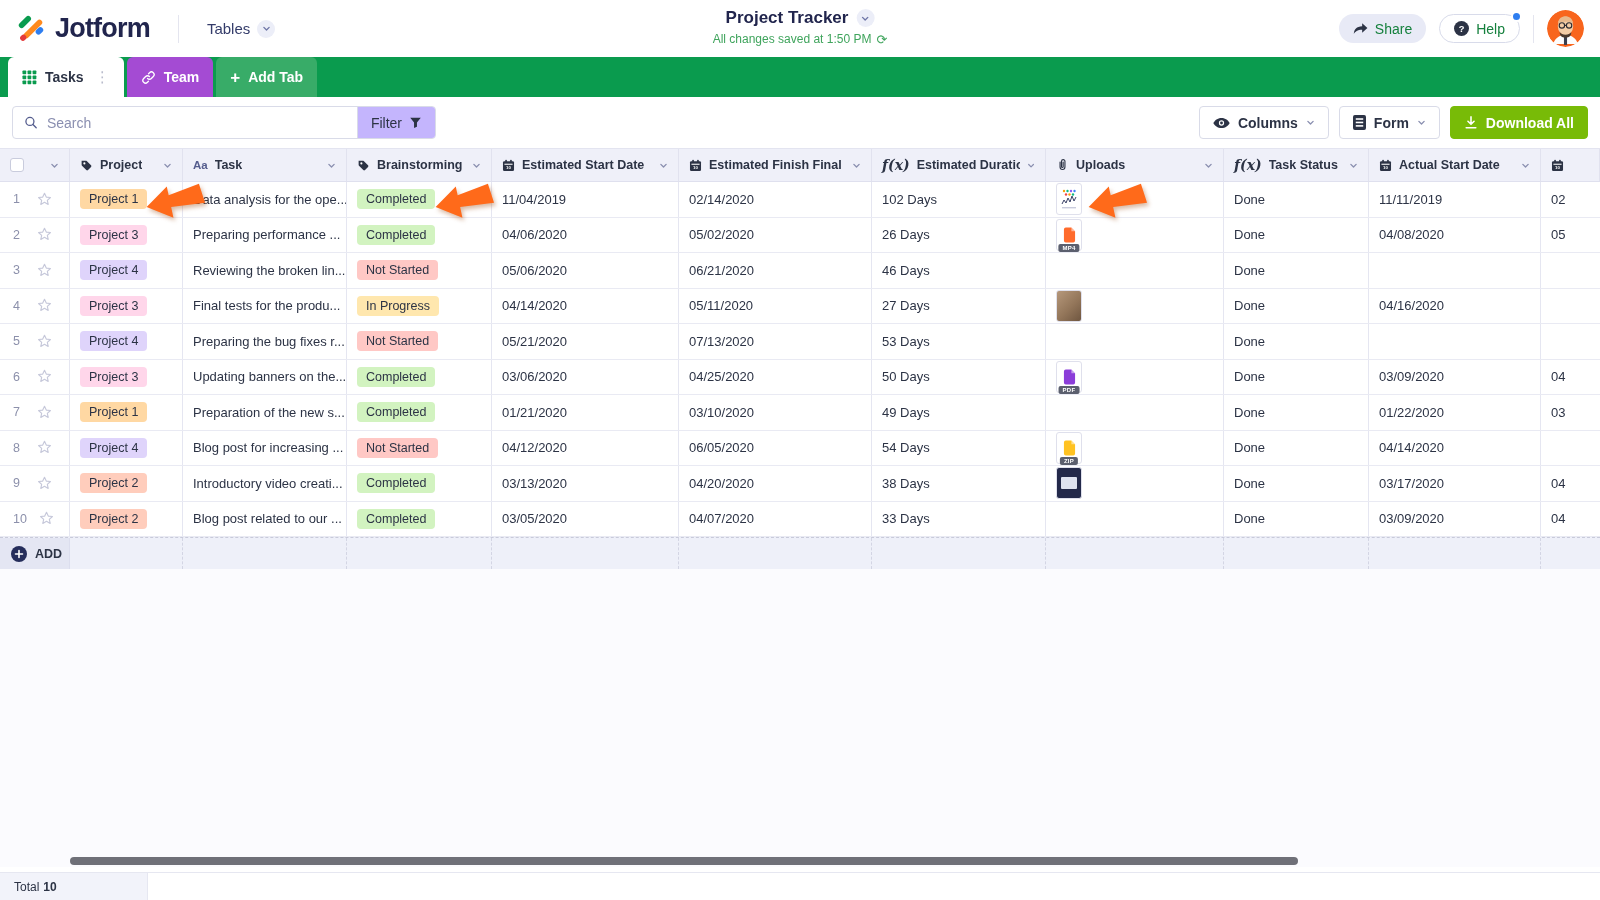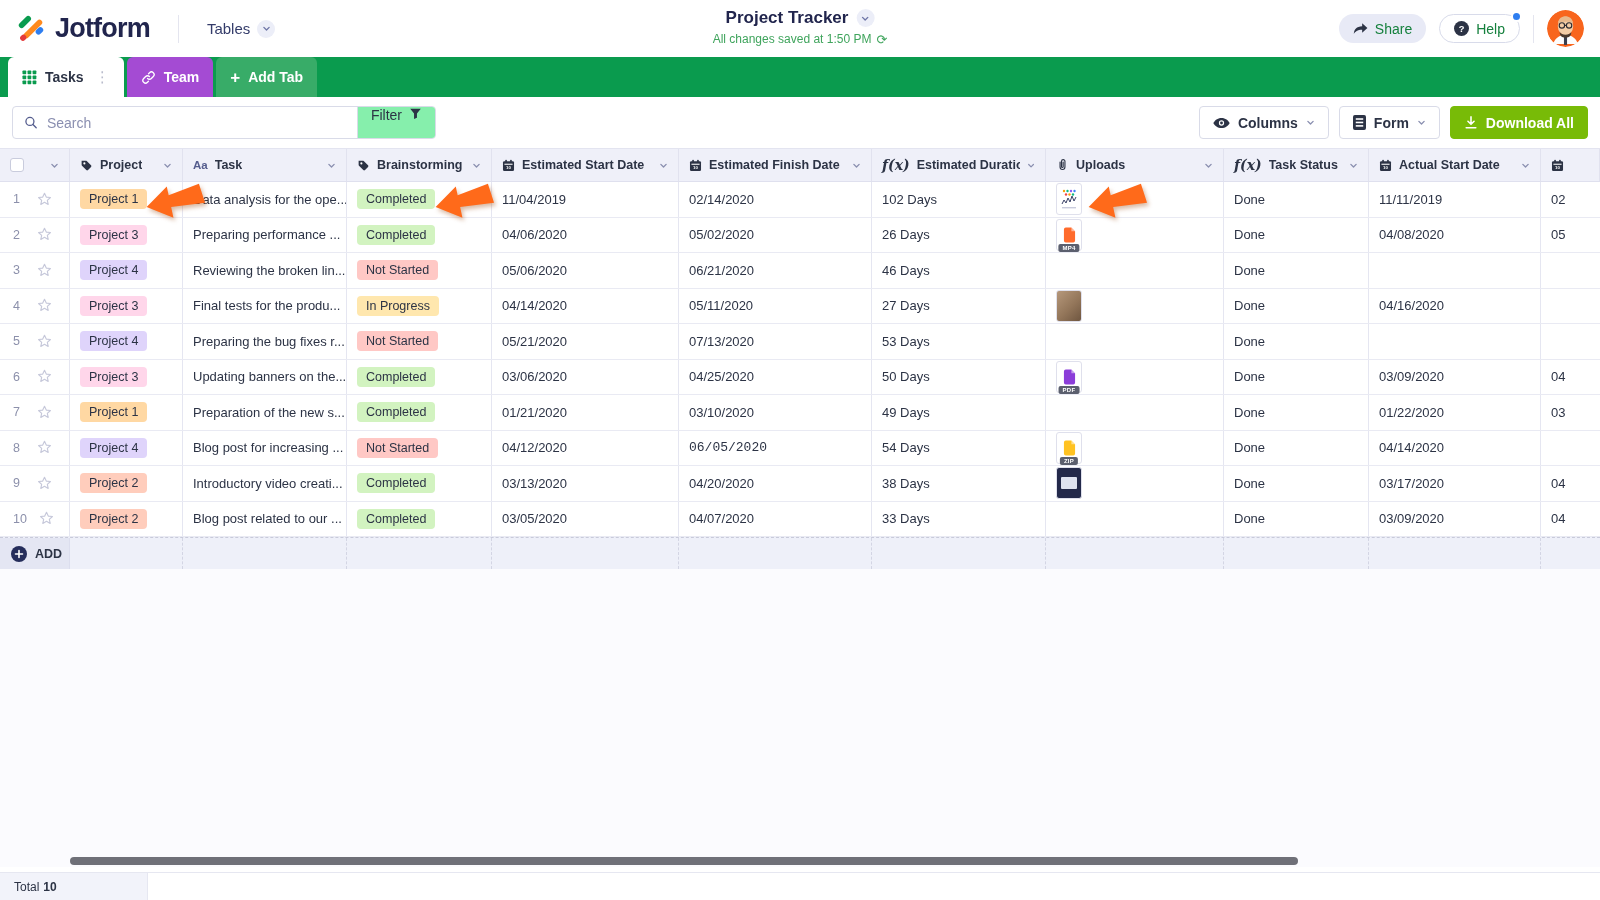--- a/index.html
+++ b/index.html
@@ -33,21 +33,21 @@
   .tab.addtab{background:#38ac68;color:#fff}
   .tab .dots{color:#b9bccc;font-size:15px;margin-left:3px;font-weight:normal}
   .tab .plus{font-size:17px;font-weight:bold;line-height:1}
 
   
   .toolbar{height:51px;display:flex;align-items:center;justify-content:space-between;padding:0 12px;background:#fff}
   .searchgroup{display:flex;height:33px;border:1px solid #d9dbe8;border-radius:4px;overflow:hidden;width:424px;background:#fff}
   .searchbox{flex:1;display:flex;align-items:center;gap:9px;padding:0 11px}
   .searchbox input{border:0;outline:none;font-size:14px;color:#2c3345;width:100%;background:transparent;font-family:inherit}
   .searchbox input::placeholder{color:#8a8fb0}
-  .filterbtn{display:flex;align-items:flex-start;gap:7px;padding:0 13px;border:0;border-left:1px solid #d9dbe8;background:#86efac;font-size:14px;color:#2c3345;cursor:pointer;font-family:inherit}
+  .filterbtn{display:flex;align-items:center;gap:7px;padding:0 13px;border:0;border-left:1px solid #d9dbe8;background:#c4b5fd;font-size:14px;color:#2c3345;cursor:pointer;font-family:inherit}
   .tb-actions{display:flex;gap:10px;align-items:center}
   .btn{height:33px;border:1px solid #d9dbe8;border-radius:4px;background:#fff;display:flex;align-items:center;gap:8px;padding:0 13px;font-size:14px;font-weight:bold;color:#2c3345;cursor:pointer;font-family:inherit}
   .btn.download{background:#78bb07;border-color:#78bb07;color:#fff}
 
   
   .thead{display:flex;height:34px;background:#eff0f9;border-top:1px solid #e3e4f0;border-bottom:1px solid #dfe0ee}
   .th{display:flex;align-items:center;gap:7px;padding:0 10px;font-size:12.5px;font-weight:bold;border-right:1px solid #e1e2ef;color:#2c3345;cursor:pointer}
   .th .thlabel{white-space:nowrap;overflow:hidden}
   .th .chev{margin-left:auto}
   .checkbox{width:14px;height:14px;border:1.5px solid #c9ccdd;border-radius:3px;background:#fff;flex:0 0 auto;cursor:pointer}
@@ -279,21 +279,21 @@
       </svg>
     </div>
     <div class="th" style="width: 193px;">
       <svg width="13" height="13" viewBox="0 0 16 16">
         <rect x="1.2" y="2.8" width="13.6" height="12" rx="1.6" fill="#2c3345"></rect>
         <rect x="4" y="0.8" width="2" height="3.6" rx=".9" fill="#2c3345"></rect>
         <rect x="10" y="0.8" width="2" height="3.6" rx=".9" fill="#2c3345"></rect>
         <rect x="3" y="5.8" width="10" height="1.3" fill="#fff"></rect>
         <text x="8" y="12.9" font-size="5.4" fill="#fff" text-anchor="middle" font-family="Liberation Sans,sans-serif" font-weight="bold">10</text>
       </svg>
-      <span class="thlabel">Estimated Finish Date</span>
+      <span class="thlabel">Estimated Finish Final</span>
       <svg class="chev" width="9" height="9" viewBox="0 0 12 12">
         <path d="M2.5 4.5l3.5 3.5 3.5-3.5" fill="none" stroke="#8a8fb0" stroke-width="1.8" stroke-linecap="round" stroke-linejoin="round"></path>
       </svg>
     </div>
     <div class="th" style="width: 174px;">
       <span class="fx">f(x)</span>
       <span class="thlabel">Estimated Duration</span>
       <svg class="chev" width="9" height="9" viewBox="0 0 12 12">
         <path d="M2.5 4.5l3.5 3.5 3.5-3.5" fill="none" stroke="#8a8fb0" stroke-width="1.8" stroke-linecap="round" stroke-linejoin="round"></path>
       </svg>
@@ -649,21 +649,21 @@
       </div>
       <div class="td tdtask" style="width: 164px;">
         <span>Blog post for increasing ...</span>
       </div>
       <div class="td " style="width: 145px;">
         <span class="badge" style="background:#FFC8C5">Not Started</span>
       </div>
       <div class="td " style="width: 187px;">
         <span>04/12/2020</span>
       </div>
-      <div class="td " style="width: 193px; font-family: Liberation Mono, monospace;">
+      <div class="td " style="width: 193px;">
         <span>06/05/2020</span>
       </div>
       <div class="td " style="width: 174px;">
         <span>54 Days</span>
       </div>
       <div class="td " style="width: 178px;">
         <span class="thumb">
           <svg width="13" height="16" viewBox="0 0 14 17">
             <path d="M1 2.5A2 2 0 013 .5h6l4 4v10a2 2 0 01-2 2H3a2 2 0 01-2-2v-12z" fill="#FFC221"></path>
             <path d="M9 .5l4 4H9z" fill="#fff" opacity=".5"></path>

